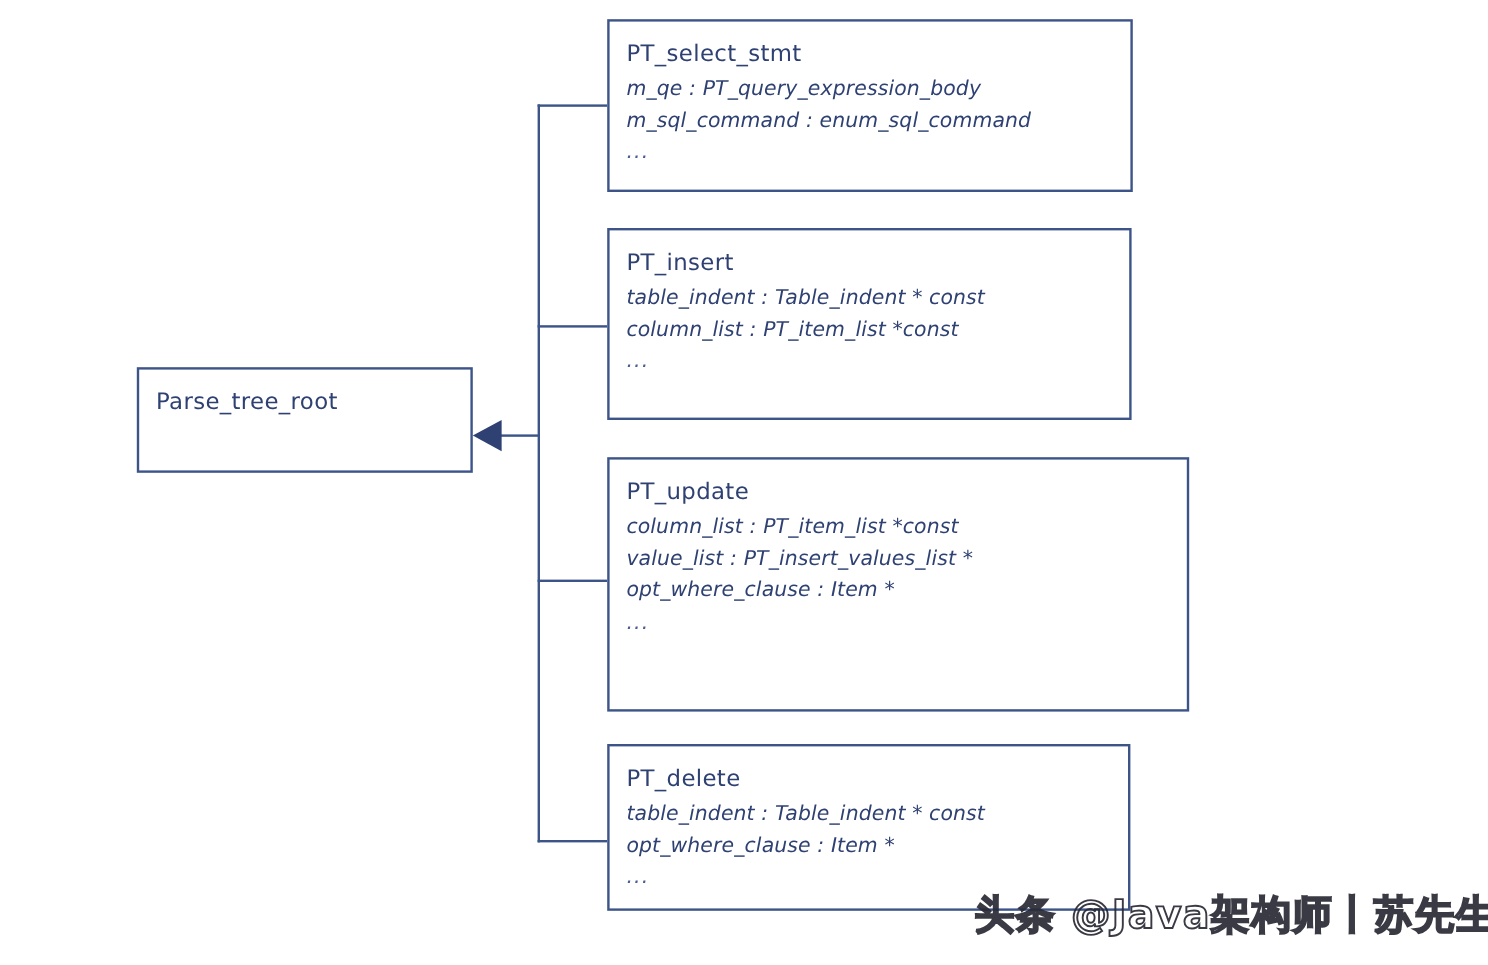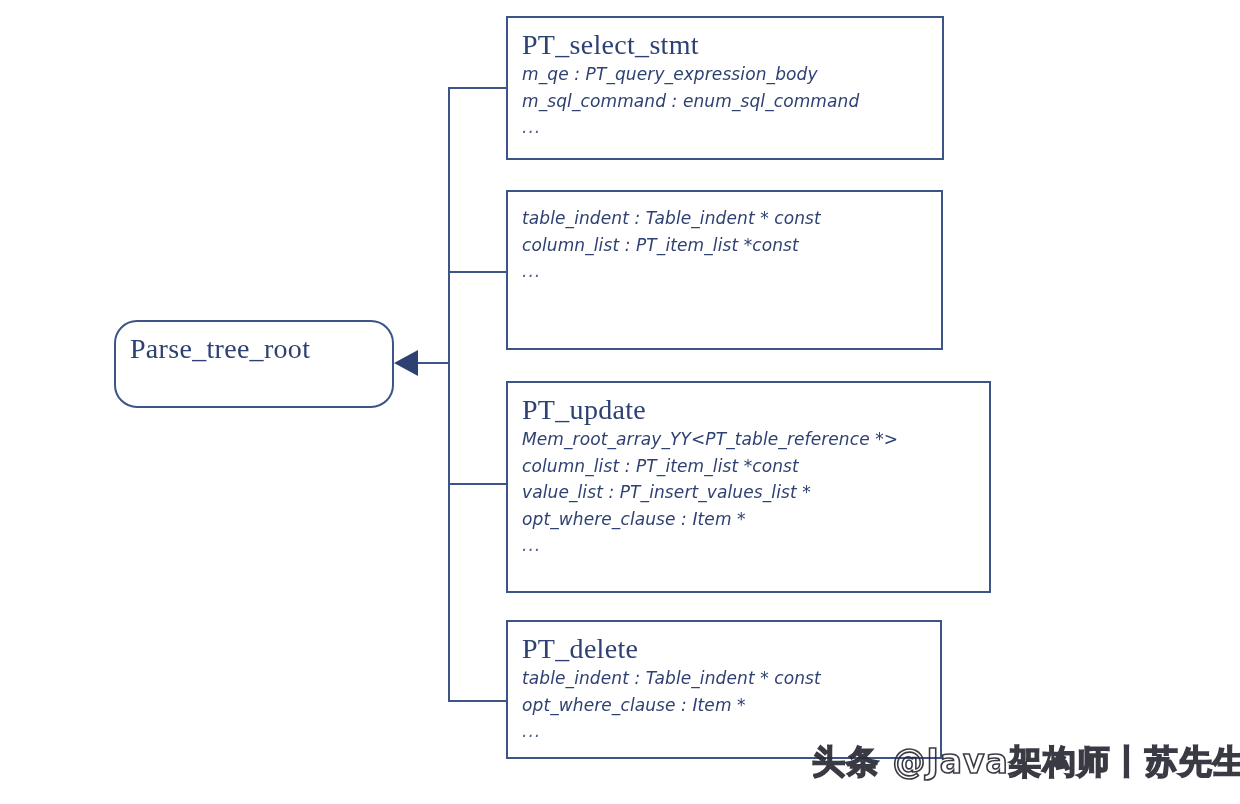--- a/index.html
+++ b/index.html
@@ -19,25 +19,24 @@
   
   .uml-box {
     position: absolute;
     box-sizing: border-box;
     border: 2px solid #3c5488;
     background: #ffffff;
     padding: 12px 0 0 14px;
   }
   .uml-title {
     color: #2e4172;
-    font-size: 28px;
+    font-size: 19px;
     line-height: 30px;
     letter-spacing: 0.3px;
     white-space: nowrap;
-    font-family: Liberation Serif, serif;
   }
   .uml-attrs {
     margin-top: 1px;
     font-style: italic;
   }
   .uml-attr {
     color: #2e4172;
     font-size: 17px;
     line-height: 26.5px;
     white-space: nowrap;
@@ -90,45 +89,45 @@
   <div class="conn conn-h" style="left:448px; top:271px; width:58px;"></div>
 
   <div class="conn conn-h" style="left:448px; top:483px; width:58px;"></div>
 
   <div class="conn conn-h" style="left:448px; top:700px; width:58px;"></div>
 
   <div class="conn conn-h" style="left:416px; top:362px; width:34px;"></div>
 
   <div class="arrow-head" style="left:394px; top:350px;"></div>
 
-  <div class="uml-box" style="left:114px; top:320px; width:280px; height:88px;border-radius:23px;">
+  <div class="uml-box" style="left:114px; top:306px; width:280px; height:88px;">
     <div class="uml-title">Parse_tree_root</div>
   </div>
 
   <div class="uml-box" style="left:506px; top:16px; width:438px; height:144px;">
     <div class="uml-title">PT_select_stmt</div>
     <div class="uml-attrs">
       <div class="uml-attr">m_qe : PT_query_expression_body</div>
       <div class="uml-attr">m_sql_command : enum_sql_command</div>
       <div class="uml-attr ellipsis">...</div>
     </div>
   </div>
 
   <div class="uml-box" style="left:506px; top:190px; width:437px; height:160px;">
+    <div class="uml-title">PT_insert</div>
     <div class="uml-attrs">
       <div class="uml-attr">table_indent : Table_indent * const</div>
       <div class="uml-attr">column_list : PT_item_list *const</div>
       <div class="uml-attr ellipsis">...</div>
     </div>
   </div>
 
   <div class="uml-box" style="left:506px; top:381px; width:485px; height:212px;">
     <div class="uml-title">PT_update</div>
     <div class="uml-attrs">
-      <div class="uml-attr">Mem_root_array_YY&lt;PT_table_reference *&gt;</div>
       <div class="uml-attr">column_list : PT_item_list *const</div>
       <div class="uml-attr">value_list : PT_insert_values_list *</div>
       <div class="uml-attr">opt_where_clause : Item *</div>
       <div class="uml-attr ellipsis">...</div>
     </div>
   </div>
 
   <div class="uml-box" style="left:506px; top:620px; width:436px; height:139px;">
     <div class="uml-title">PT_delete</div>
     <div class="uml-attrs">

